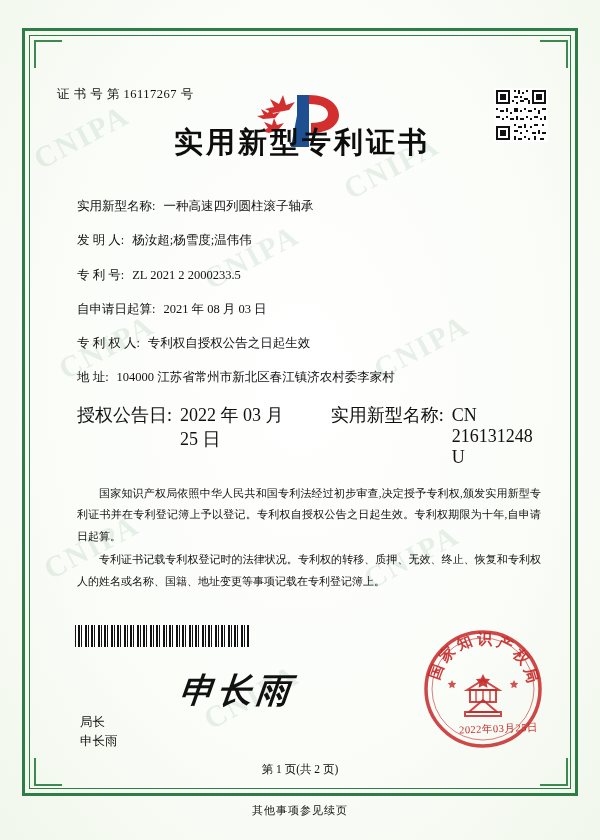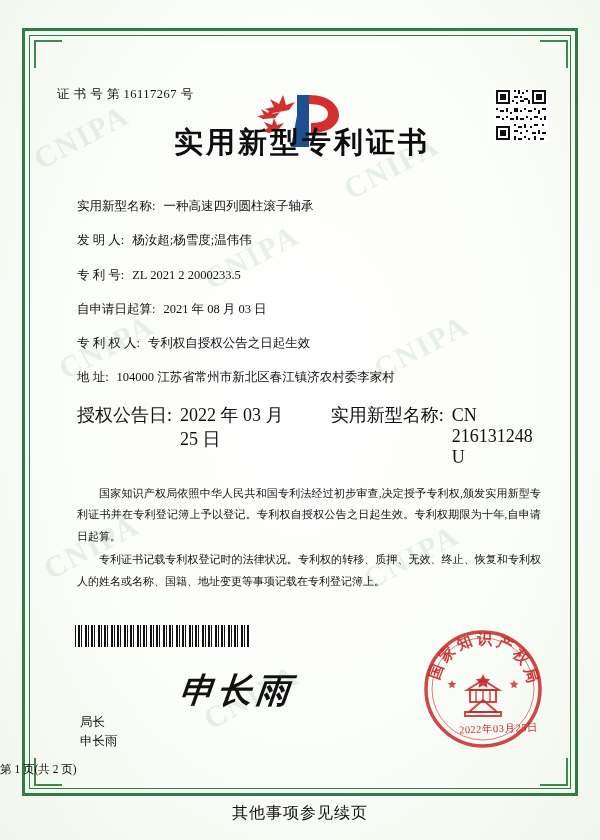--- a/index.html
+++ b/index.html
@@ -195,30 +195,30 @@
     right: 62px; top: 722px;
     font-size: 10.5px;
     color: #c62828;
     letter-spacing: 0.5px;
     transform: rotate(-2deg);
   }
 
   .page-no {
     position: absolute;
     left: 0; right: 0; top: 762px;
-    text-align: left;
+    text-align: center;
     font-size: 11.5px;
     color: #111;
   }
 
   .footer-note {
     position: absolute;
     left: 0; right: 0; top: 803px;
     text-align: center;
-    font-size: 16px;
+    font-size: 11px;
     color: #111;
     letter-spacing: 1px;
   }
 </style>
 </head>
 <body>
 
 <div class="page">
 
   <div class="border-outer"></div>

